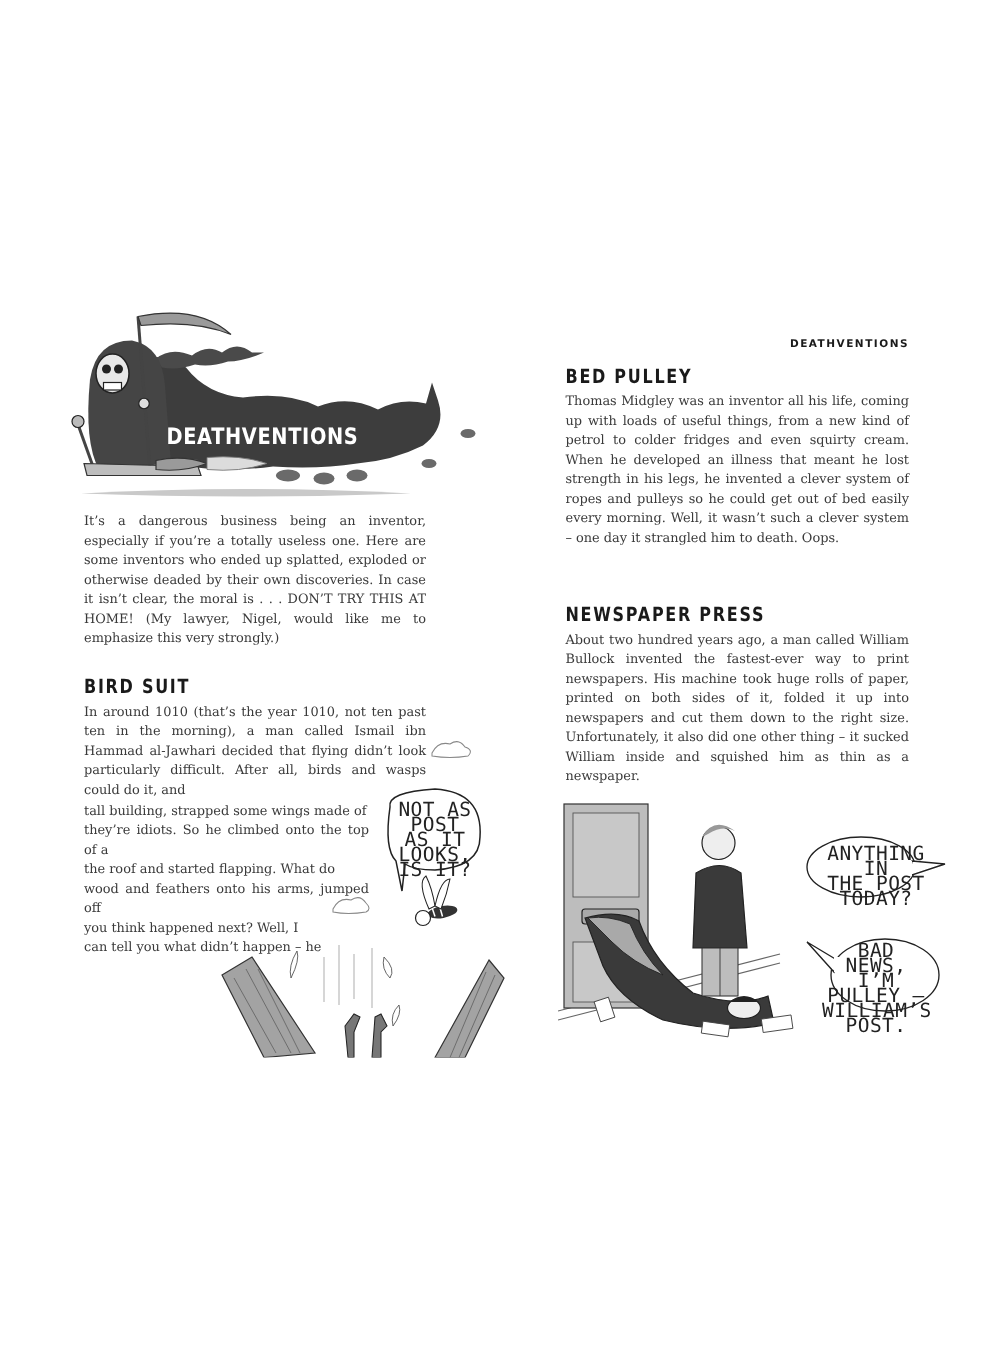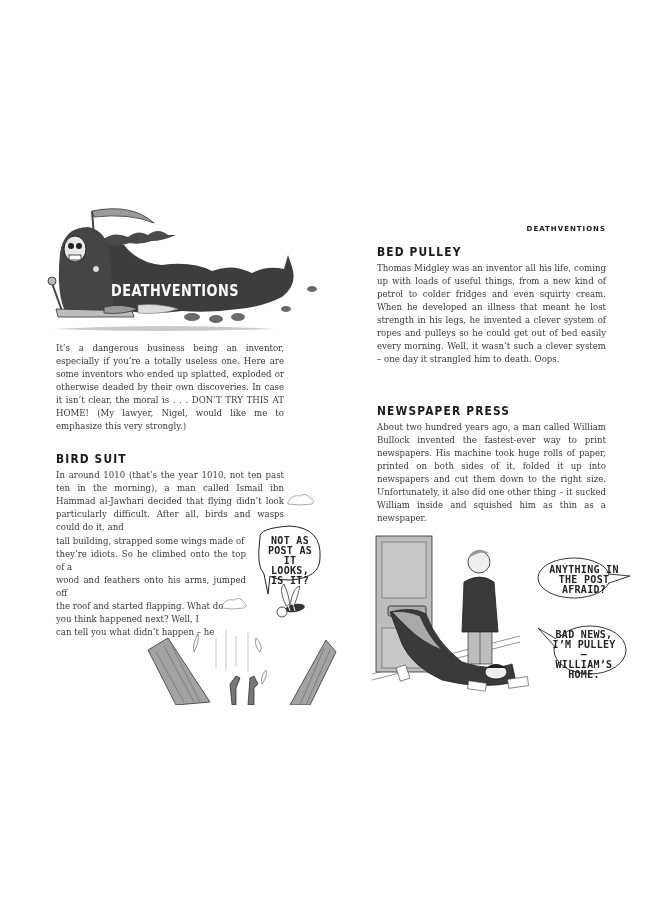--- a/index.html
+++ b/index.html
@@ -28,26 +28,25 @@
     font-family: "DejaVu Sans", sans-serif;
     font-weight: bold;
     font-size: 7px;
     letter-spacing: 1px;
     color: #1a1a1a;
     text-align: right;
   }
   .bubble {
     position: absolute;
     font-family: "DejaVu Sans Mono", monospace;
-    font-size: 10px;
+    font-size: 13px;
     line-height: 10px;
     text-align: center;
     color: #222;
     letter-spacing: 0.3px;
-    font-weight: bold;
   }
   .banner-title {
     font-family: "DejaVu Sans", sans-serif;
     font-weight: bold;
     font-size: 15px;
     letter-spacing: 0.5px;
     color: #ffffff;
     transform: scaleX(0.86);
     transform-origin: left center;
     white-space: nowrap;
@@ -98,22 +97,22 @@
 
   <p class="abs body-text" style="left:56px; top:342px; width:228px;">It’s a dangerous business being an inventor, especially if you’re a totally useless one. Here are some inventors who ended up splatted, exploded or otherwise deaded by their own discoveries. In case it isn’t clear, the moral is . . . DON’T TRY THIS AT HOME! (My lawyer, Nigel, would like me to emphasize this very strongly.)</p>
 
   <h2 class="abs heading" style="left:56px; top:451px;">BIRD SUIT</h2>
 
   <p class="abs body-text" style="left:56px; top:469px; width:228px;">In around 1010 (that’s the year 1010, not ten past ten in the morning), a man called Ismail ibn Hammad al-Jawhari decided that flying didn’t look particularly difficult. After all, birds and wasps could do it, and</p>
 
   <div class="abs" style="left:56px; top:535px; width:190px;">
     <div class="body-text">tall building, strapped some wings made of</div>
     <div class="body-text">they’re idiots. So he climbed onto the top of a</div>
+    <div class="body-text">the roof and started flapping. What do</div>
     <div class="body-text">wood and feathers onto his arms, jumped off</div>
-    <div class="body-text">the roof and started flapping. What do</div>
     <div class="body-text">you think happened next? Well, I</div>
     <div class="body-text">can tell you what didn’t happen – he</div>
   </div>
 
   <div class="abs" style="left:140px; top:480px; width:200px; height:225px;">
     <svg width="200" height="225" viewBox="0 0 200 225">
 
       <path d="M148 22 Q152 14 160 16 Q166 12 170 18 Q176 20 172 24 Q160 26 148 24 Z" fill="none" stroke="#888" stroke-width="0.7"></path>
       <path d="M82 126 Q86 118 94 120 Q100 116 104 122 Q108 126 104 128 Q92 130 82 128 Z" fill="none" stroke="#888" stroke-width="0.7"></path>
 
@@ -193,22 +192,22 @@
       <ellipse cx="202" cy="46" rx="36" ry="20" fill="#fff" stroke="#222" stroke-width="0.9"></ellipse>
       <path d="M236 42 L258 44 L234 52 Z" fill="#fff" stroke="#222" stroke-width="0.9"></path>
       <rect x="228" y="42" width="8" height="10" fill="#fff"></rect>
       <ellipse cx="218" cy="118" rx="36" ry="24" fill="#fff" stroke="#222" stroke-width="0.9"></ellipse>
       <path d="M186 108 L166 96 L184 116 Z" fill="#fff" stroke="#222" stroke-width="0.9"></path>
       <rect x="184" y="106" width="8" height="10" fill="#fff"></rect>
     </svg>
     <div class="bubble" style="left:176px; top:33px; width:72px;">
       <div>ANYTHING IN</div>
       <div>THE POST</div>
-      <div>AFRAID?</div>
+      <div>TODAY?</div>
     </div>
     <div class="bubble" style="left:176px; top:98px; width:72px;">
       <div>BAD NEWS,</div>
       <div>I’M PULLEY –</div>
       <div>WILLIAM’S</div>
-      <div>HOME.</div>
+      <div>POST.</div>
     </div>
   </div>
 </div>
 
 </body></html>

